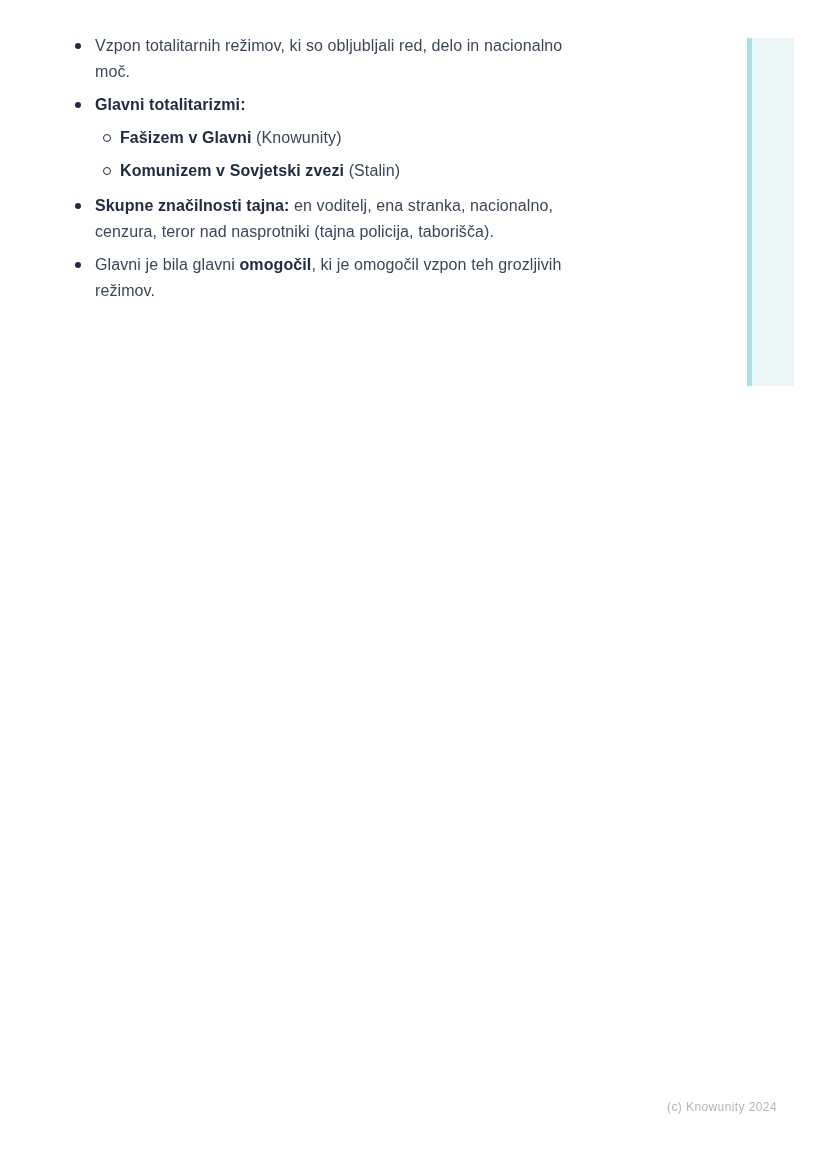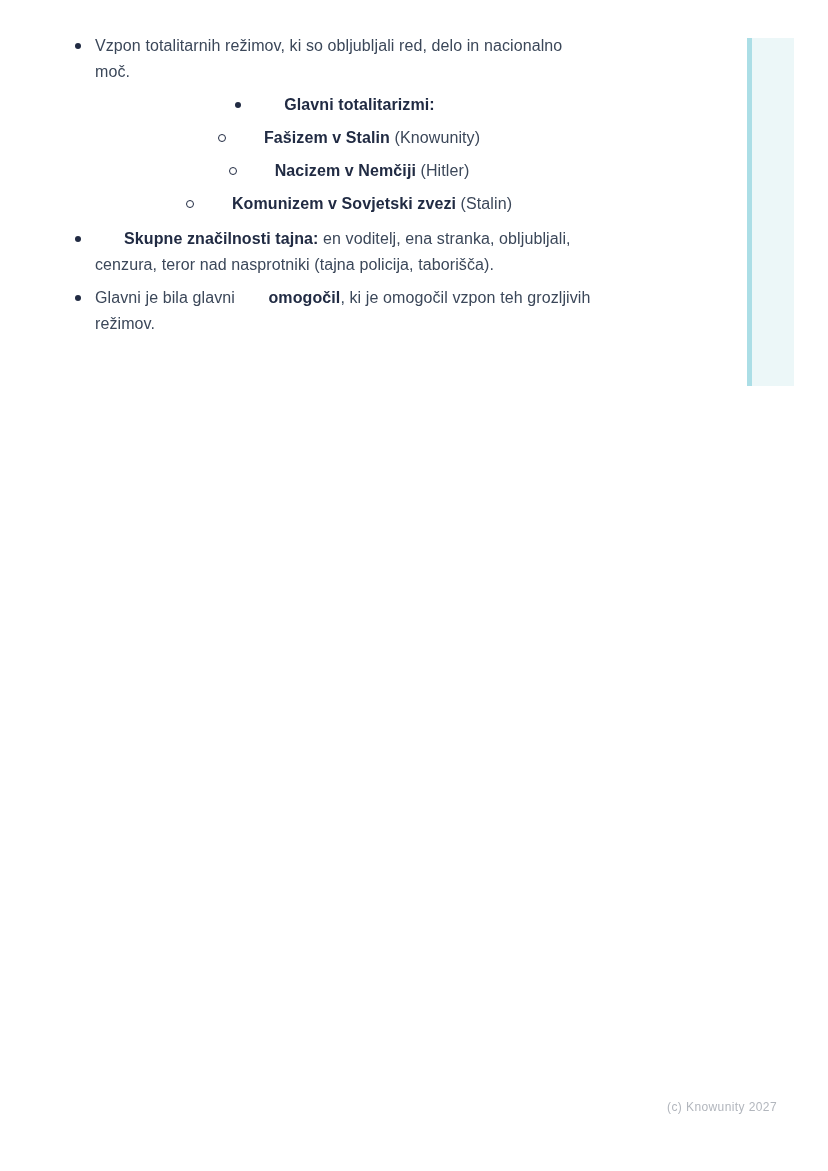--- a/index.html
+++ b/index.html
@@ -26,21 +26,20 @@
     position:absolute;
     left:75px;
     top:33px;
     width:520px;
     font-size:16px;
     color:var(--text-regular);
   }
   .bullet-row{
     display:flex;
     align-items:flex-start;
-    justify-content:center;
   }
   .bullet-row.level1{margin-bottom:7px;}
   .sublist{margin:3px 0 9px 0;}
   .bullet-row.level2{
     margin-left:28px;
     margin-bottom:7px;
   }
   .marker{
     flex:0 0 20px;
     width:20px;
@@ -64,21 +63,20 @@
     margin-top:9px;
     display:inline-block;
   }
   .bullet-text{
     line-height:26px;
     letter-spacing:0.1px;
   }
   .bullet-text .b{
     font-weight:700;
     color:var(--text-bold);
-    margin-left:29px;
   }
   .bullet-text .r{
     color:var(--text-regular);
   }
   .accent-bar{
     position:absolute;
     left:747px;
     top:38px;
     width:42px;
     height:348px;
@@ -109,43 +107,37 @@
         <span class="marker">
           <span class="dot"></span>
         </span>
         <span class="bullet-text"><span class="b">Glavni totalitarizmi:</span></span>
       </div>
       <div class="sublist">
         <div class="bullet-row level2">
           <span class="marker">
             <span class="circle"></span>
           </span>
-          <span class="bullet-text"><span class="b">Fašizem v Stalin</span><span class="r"> (Knowunity)</span></span>
-        </div>
-        <div class="bullet-row level2">
-          <span class="marker">
-            <span class="circle"></span>
-          </span>
-          <span class="bullet-text"><span class="b">Nacizem v Nemčiji</span><span class="r"> (Hitler)</span></span>
+          <span class="bullet-text"><span class="b">Fašizem v Glavni</span><span class="r"> (Knowunity)</span></span>
         </div>
         <div class="bullet-row level2">
           <span class="marker">
             <span class="circle"></span>
           </span>
           <span class="bullet-text"><span class="b">Komunizem v Sovjetski zvezi</span><span class="r"> (Stalin)</span></span>
         </div>
       </div>
       <div class="bullet-row level1">
         <span class="marker">
           <span class="dot"></span>
         </span>
-        <span class="bullet-text"><span class="b">Skupne značilnosti tajna:</span><span class="r"> en voditelj, ena stranka, obljubljali, cenzura, teror nad nasprotniki (tajna policija, taborišča).</span></span>
+        <span class="bullet-text"><span class="b">Skupne značilnosti tajna:</span><span class="r"> en voditelj, ena stranka, nacionalno, cenzura, teror nad nasprotniki (tajna policija, taborišča).</span></span>
       </div>
       <div class="bullet-row level1">
         <span class="marker">
           <span class="dot"></span>
         </span>
         <span class="bullet-text"><span class="r">Glavni je bila glavni </span><span class="b">omogočil</span><span class="r">, ki je omogočil vzpon teh grozljivih režimov.</span></span>
       </div>
     </div>
   <div class="accent-bar"></div>
-  <div class="footer">(c) Knowunity 2027</div>
+  <div class="footer">(c) Knowunity 2024</div>
 </div>
 
 </body></html>

